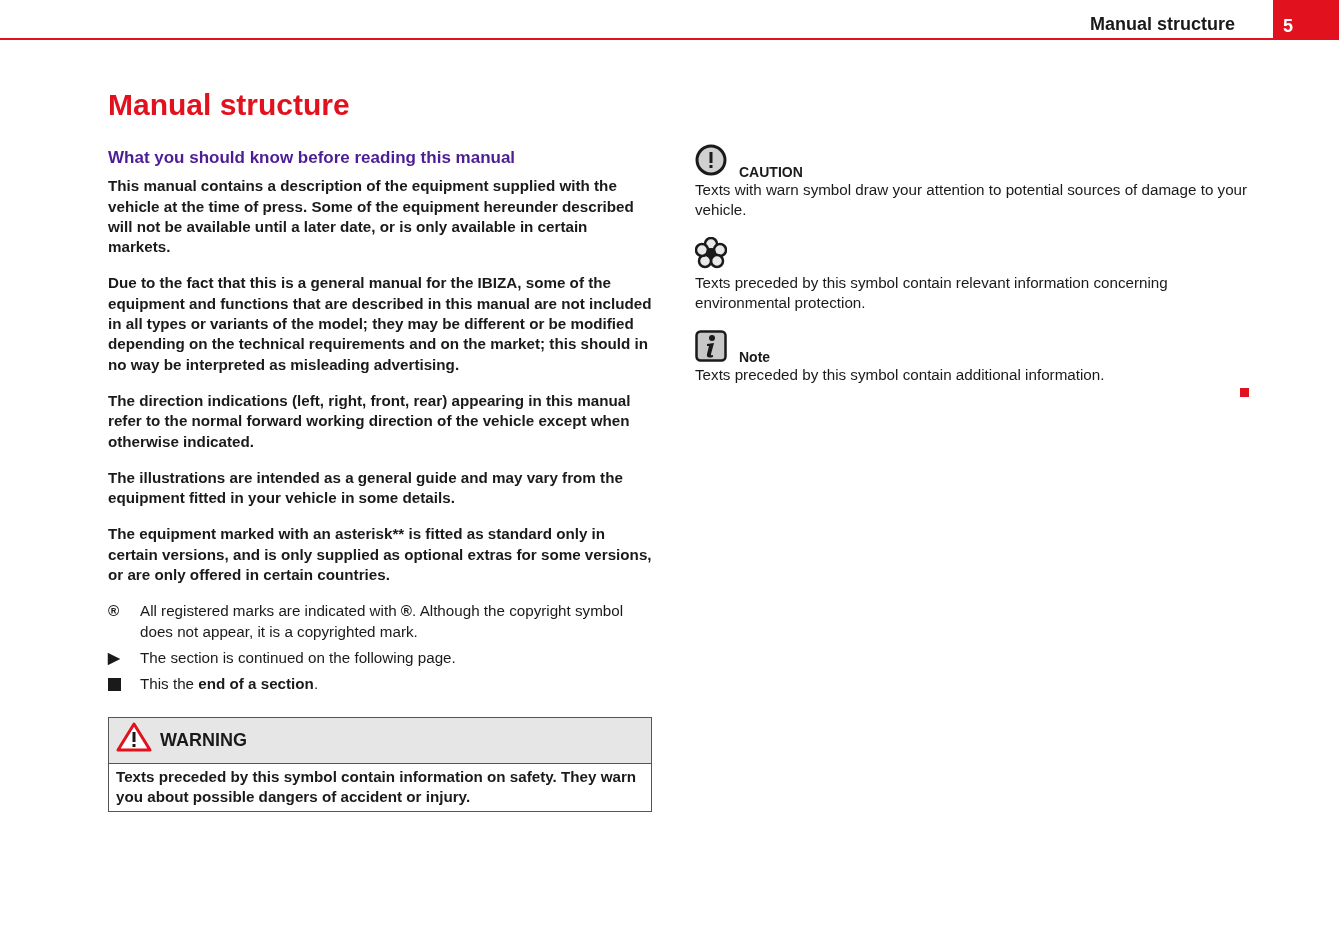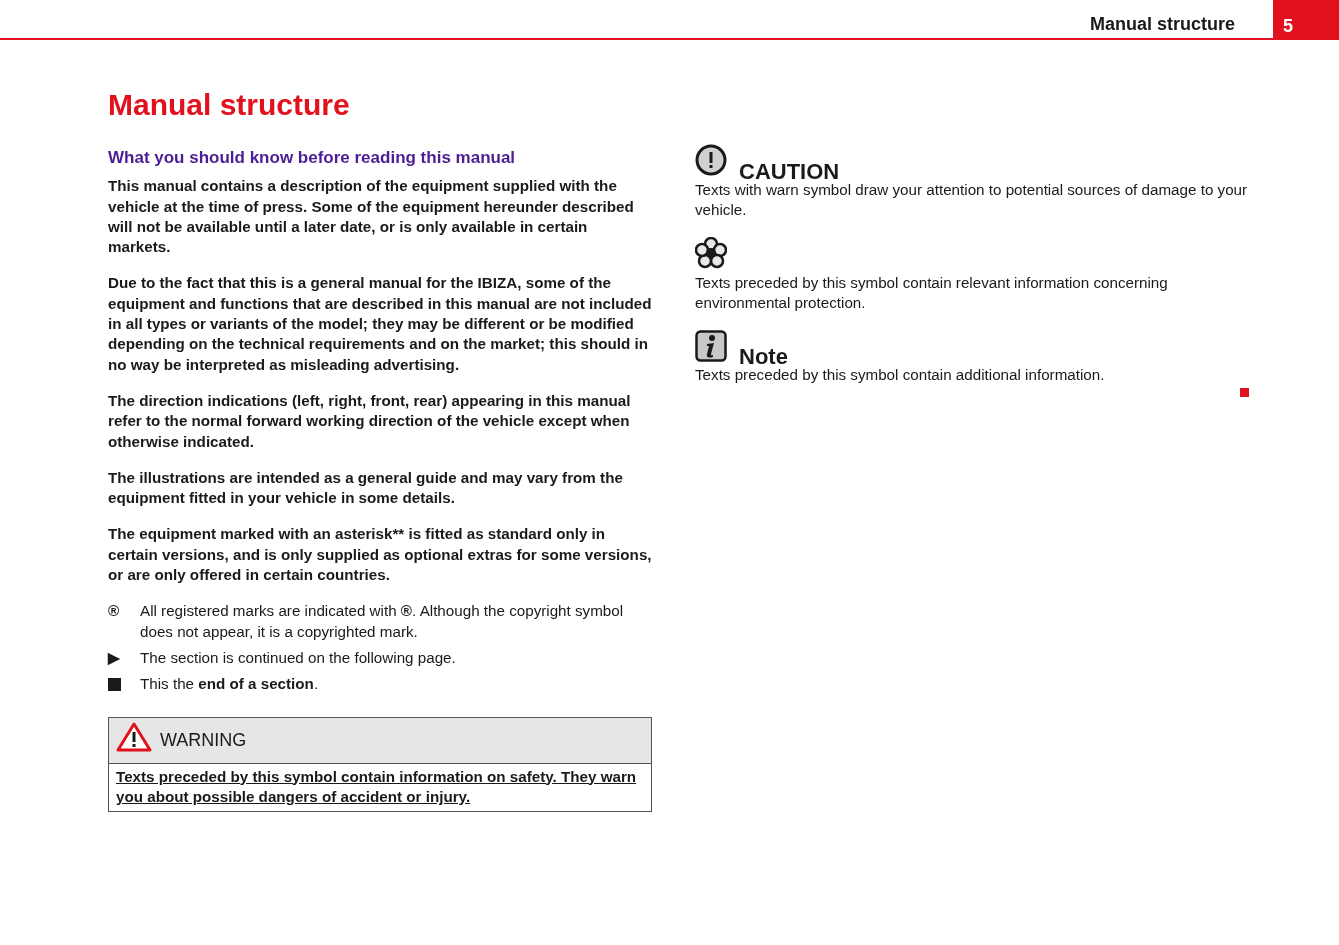--- a/index.html
+++ b/index.html
@@ -13,25 +13,25 @@
   .col-left { position:absolute; left:108px; top:146px; width:545px; font-size:15.2px; line-height:20.3px; }
   .col-right { position:absolute; left:695px; top:146px; width:560px; font-size:15.2px; line-height:20.3px; }
   .subhead { color:#4c1d95; font-weight:bold; font-size:17px; margin:2px 0 8px 0; }
   p { margin:0 0 16px 0;font-weight:bold; }
   .bullets { margin:0; padding:0; list-style:none; }
   .bullets li { position:relative; padding-left:32px; margin-bottom:6px; }
   .bullets .sym { position:absolute; left:0; top:0; width:20px; font-weight:bold; }
   .sq { display:inline-block; width:13px; height:13px; background:#1a1a1a; margin-top:4px; }
   .warn-box { margin-top:22px; border:1px solid #555; width:542px; }
   .warn-head { background:#e6e6e6; border-bottom:1px solid #555; height:45px; display:flex; align-items:center; padding-left:7px; }
-  .warn-title { font-weight:normal; font-size:18px; margin-left:8px; }
-  .warn-body { padding:3px 7px 4px 7px; font-weight:bold;text-decoration:underline; }
+  .warn-title { font-weight:bold; font-size:18px; margin-left:8px; }
+  .warn-body { padding:3px 7px 4px 7px; font-weight:bold; }
   .notice { margin-bottom:18px; }
   .notice-head { display:flex; align-items:center; height:34px; }
-  .notice-title { font-weight:bold; font-size:22px; margin-left:12px; margin-top:18px; }
+  .notice-title { font-weight:bold; font-size:14px; margin-left:12px; margin-top:18px; }
   .end-mark { position:absolute; left:1240px; top:388px; width:9px; height:9px; background:#e2111e; }
 </style>
 </head>
 <body>
 
 <div class="hdr-title">Manual structure</div>
 <div class="hdr-page">5</div>
 <div class="hdr-line"></div>
 
 <h1 class="page-title">Manual structure</h1>

